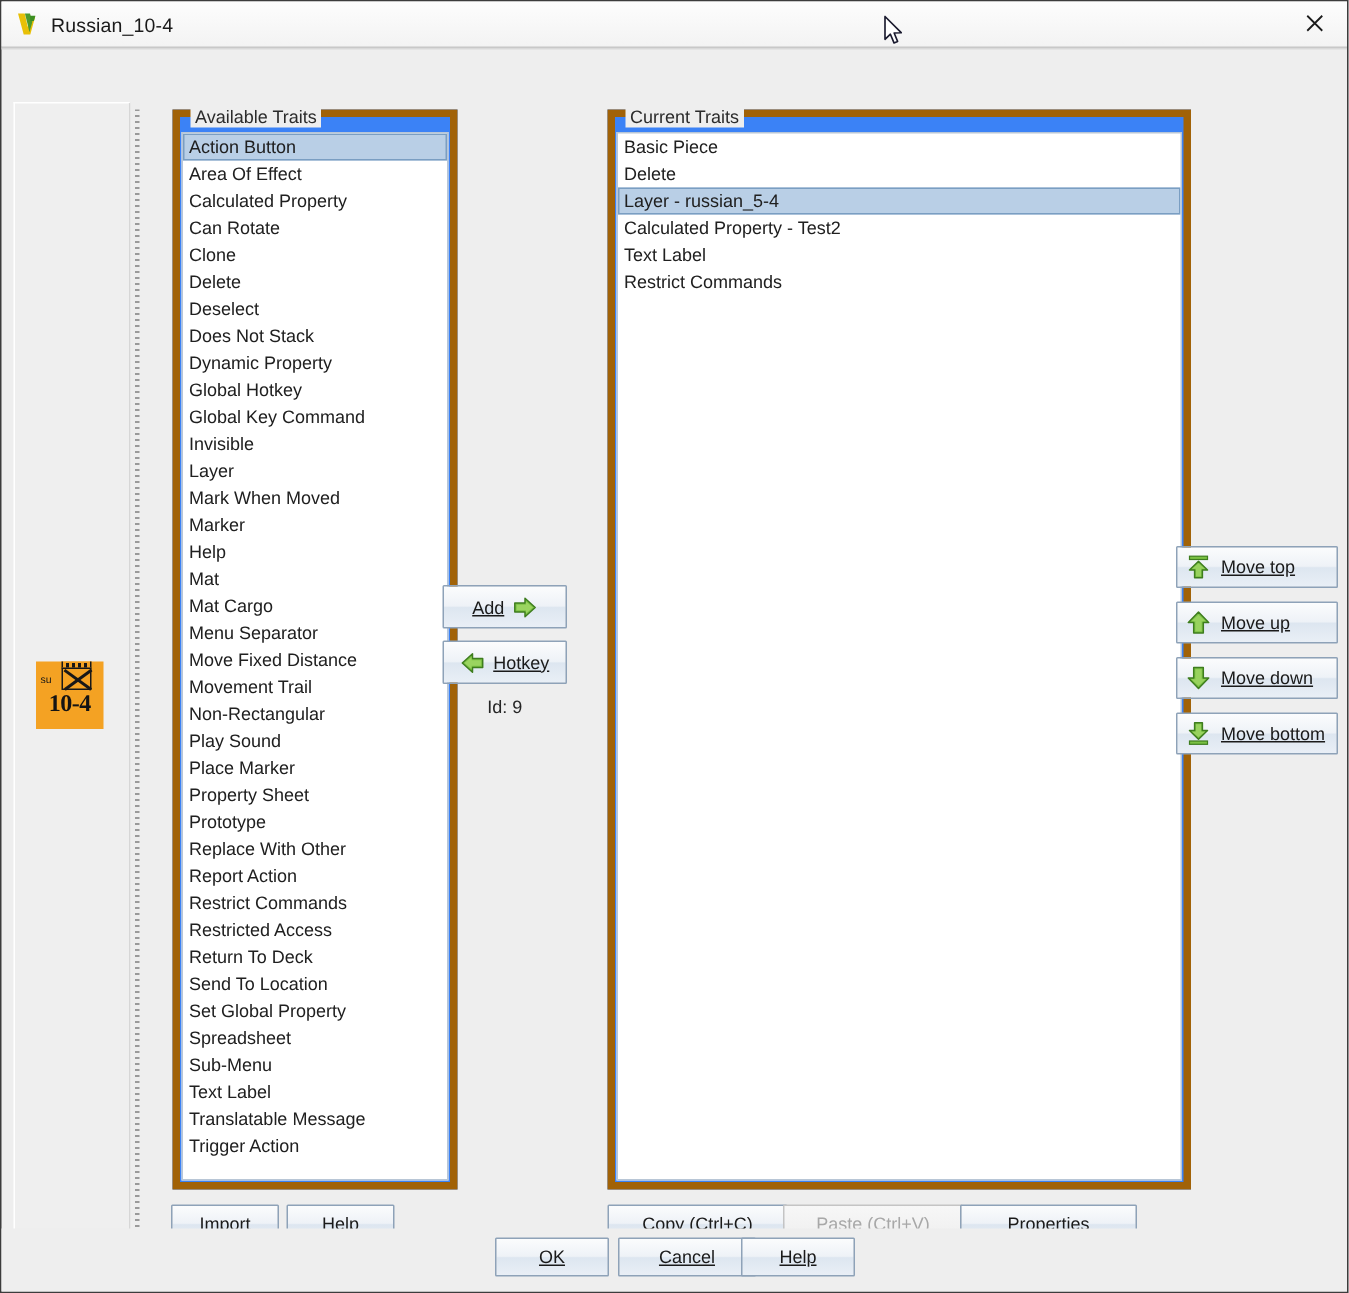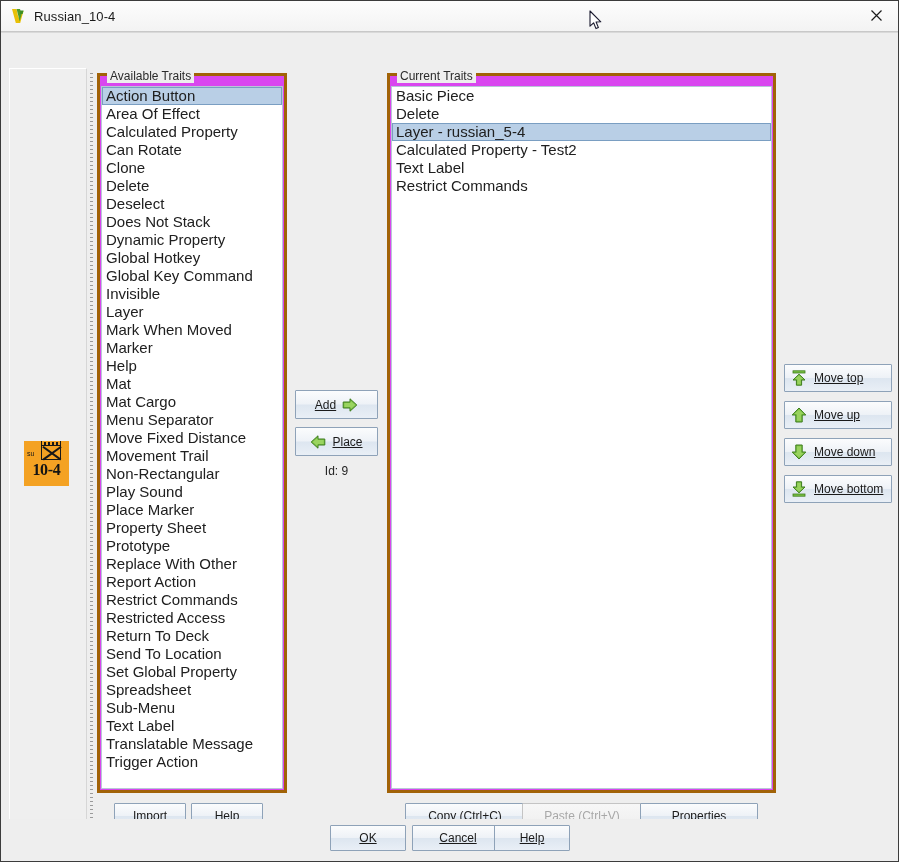--- a/index.html
+++ b/index.html
@@ -164,22 +164,23 @@
       to bottom,
       #9a9a9a 0px, #9a9a9a 1px,
       transparent 1px, transparent 4px);
   }
   #splitter-left { left: 86px; }
 
   
   .group-panel {
     position: absolute;
     box-sizing: border-box;
-    border: 3px solid #a16207;
-    background: #d946ef;
+    border: 5px solid #a16207;
+    background: #3b82f6;
+    margin-left: 18px;
   }
   .group-title {
     position: absolute;
     top: -7px; left: 7px;
     background: #eeeeee;
     padding: 0 3px;
     font-size: 12px;
     color: #2b2b2b;
     white-space: nowrap;
   }
@@ -196,21 +197,21 @@
     box-sizing: border-box;
     overflow: hidden;
   }
   #available-panel .list-box { top: 10px; }
   #current-panel .list-box { top: 10px; }
 
   .list-row {
     height: 18px;
     line-height: 18px;
     padding-left: 4px;
-    font-size: 15px;
+    font-size: 12px;
     color: #202020;
     white-space: nowrap;
     overflow: hidden;
     box-sizing: border-box;
   }
   .list-row.selected {
     background: #b9cfe6;
     border: 1px solid #7a9ec2;
     line-height: 16px;
     padding-left: 3px;
@@ -421,21 +422,21 @@
         <path d="M1.2 5 L8 5 L8 1.8 L14.8 8 L8 14.2 L8 11 L1.2 11 Z" fill="#7ac143" stroke="#3e7d1e" stroke-width="1" stroke-linejoin="round"></path>
         <path d="M2.4 6.1 L8.6 6.1 L8.6 4 L13.3 8 L8.6 12 L8.6 9.9 L2.4 9.9 Z" fill="#a5d96a" opacity=".75"></path>
       </svg>
     </div>
 
     <div class="jbutton" id="remove-button">
       <svg class="arrow-ico" viewBox="0 0 16 16">
         <path d="M14.8 5 L8 5 L8 1.8 L1.2 8 L8 14.2 L8 11 L14.8 11 Z" fill="#7ac143" stroke="#3e7d1e" stroke-width="1" stroke-linejoin="round"></path>
         <path d="M13.6 6.1 L7.4 6.1 L7.4 4 L2.7 8 L7.4 12 L7.4 9.9 L13.6 9.9 Z" fill="#a5d96a" opacity=".75"></path>
       </svg>
-      <span>Place</span>
+      <span>Hotkey</span>
     </div>
 
     <div id="id-label">Id: 9</div>
 
     <div class="jbutton move-button" id="move-top-button">
       <svg class="arrow-ico" viewBox="0 0 16 16">
         <rect x="2" y="0.8" width="12" height="2.2" fill="#7ac143" stroke="#3e7d1e" stroke-width="0.8"></rect>
         <path d="M8 4.2 L14 10 L10.6 10 L10.6 15.2 L5.4 15.2 L5.4 10 L2 10 Z" fill="#7ac143" stroke="#3e7d1e" stroke-width="1" stroke-linejoin="round"></path>
         <path d="M8 5.6 L12.3 9.1 L9.7 9.1 L9.7 14.2 L6.3 14.2 L6.3 9.1 L3.7 9.1 Z" fill="#a5d96a" opacity=".7"></path>
       </svg>

